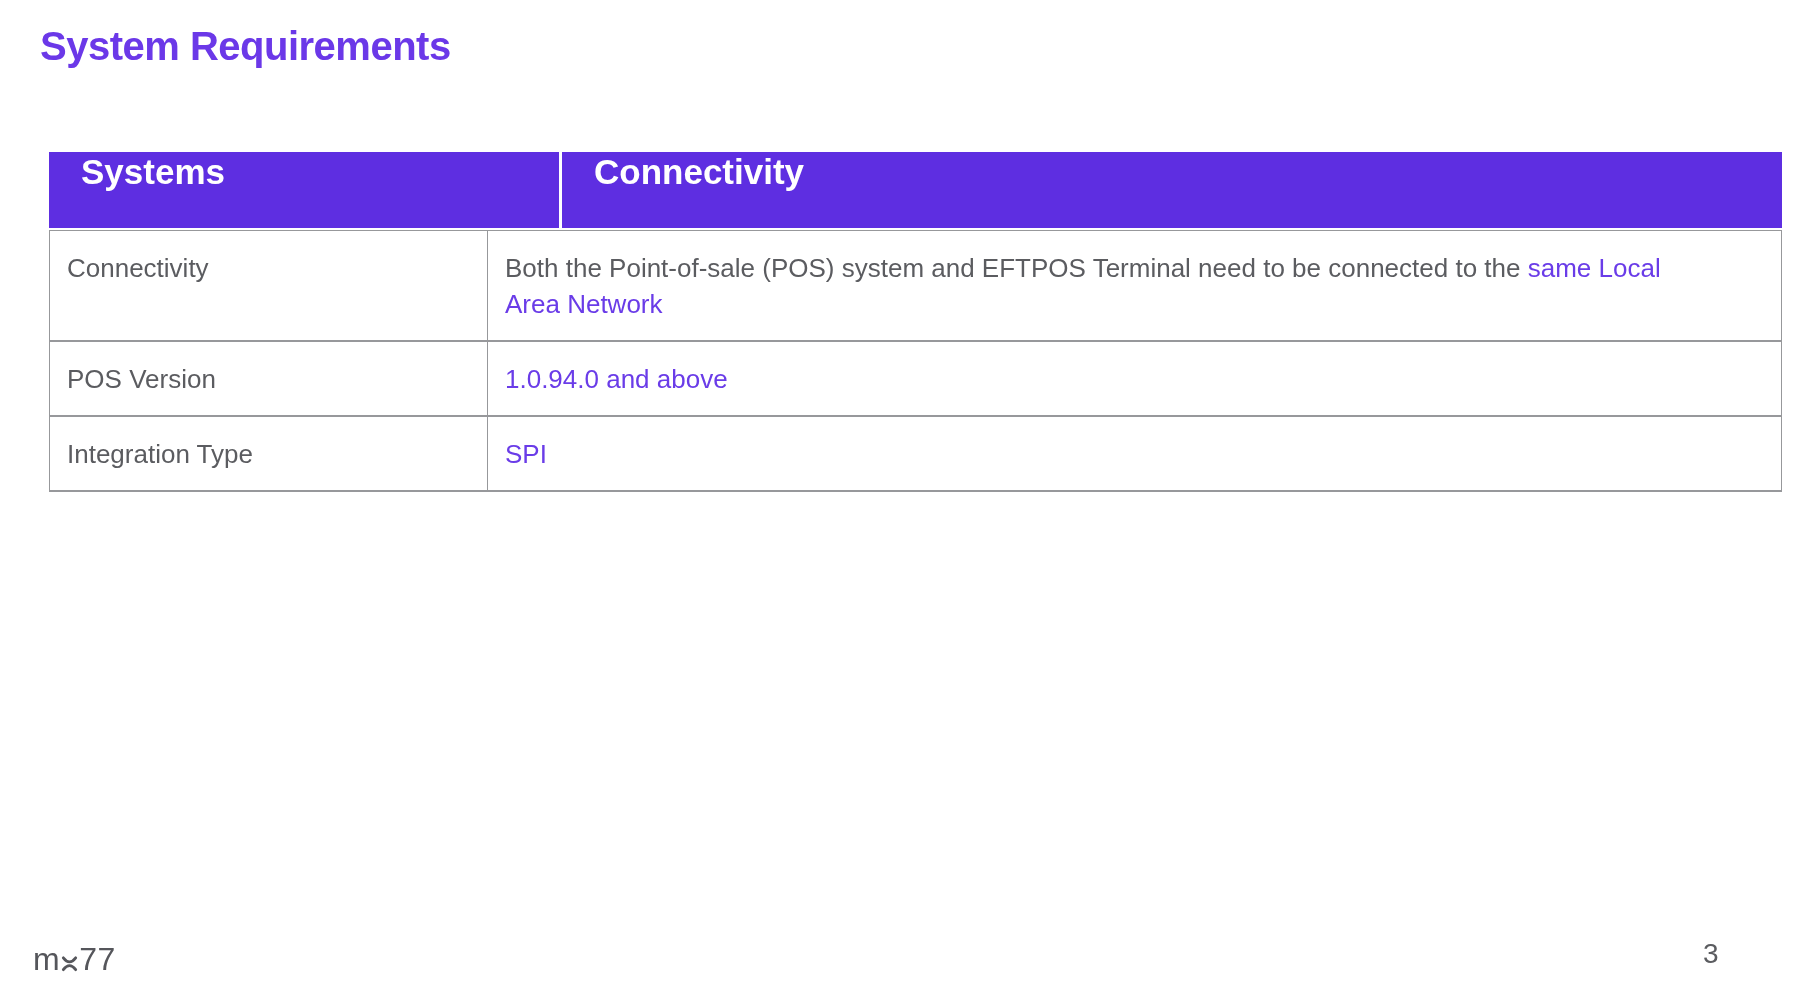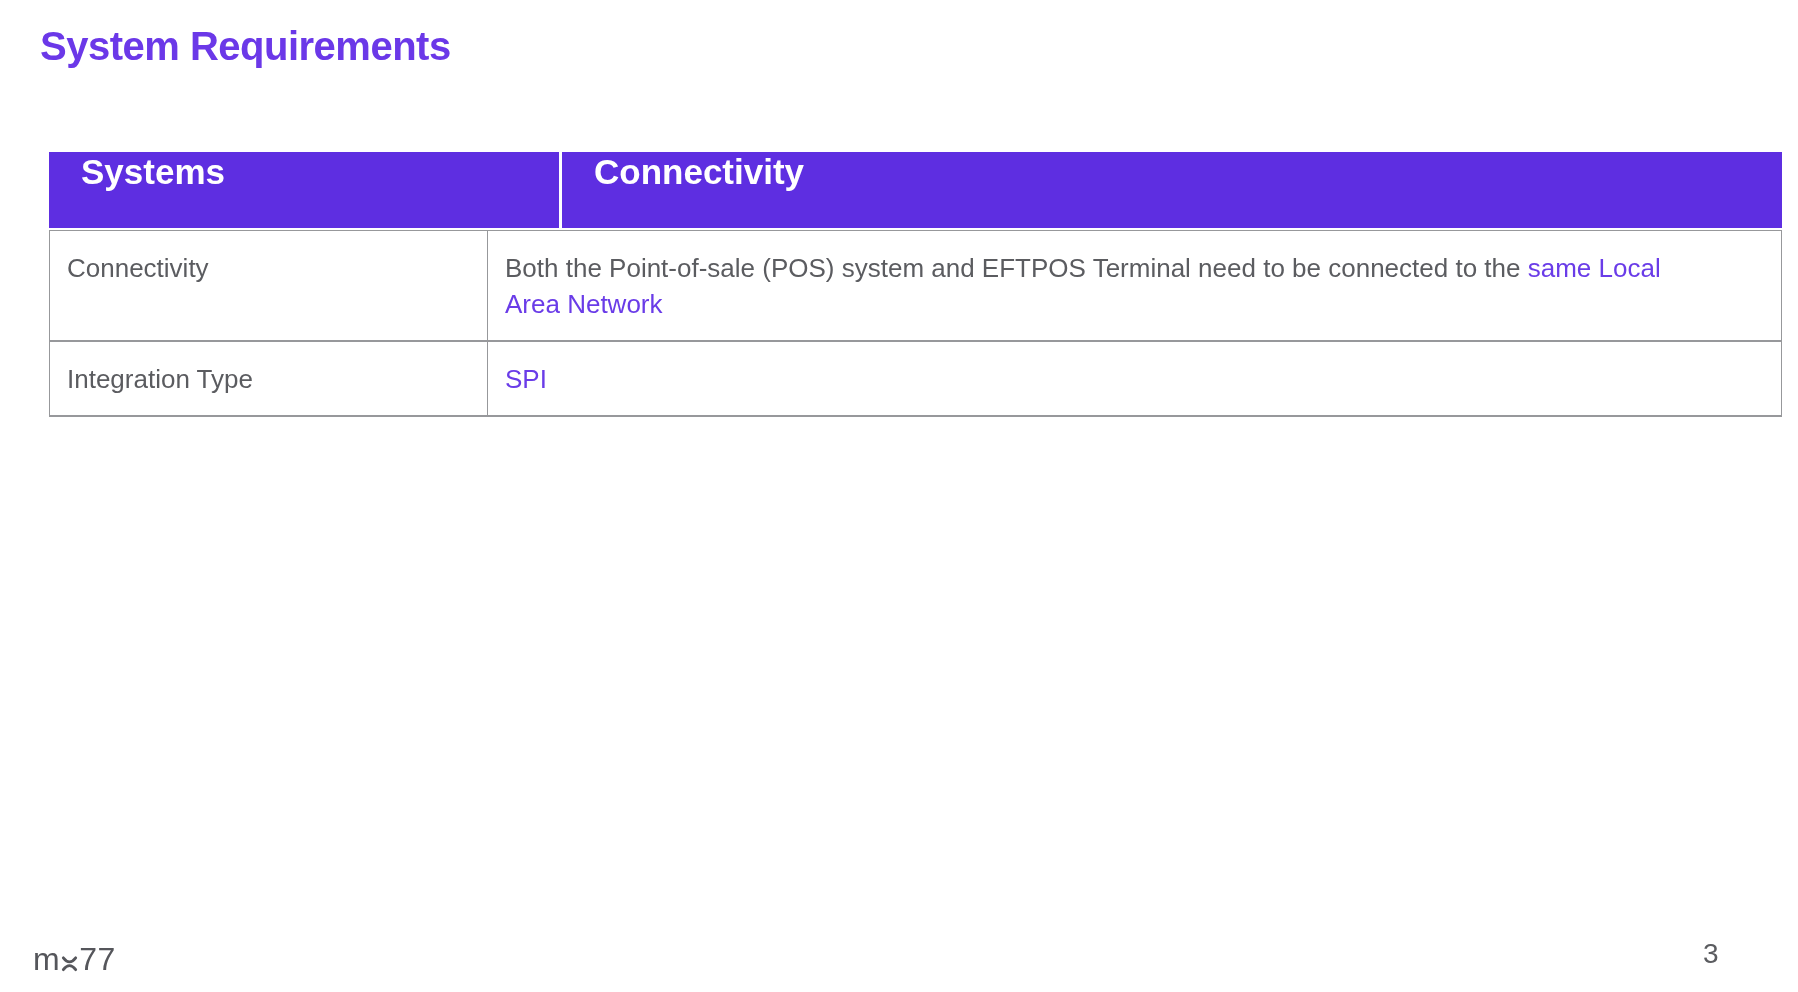--- a/index.html
+++ b/index.html
@@ -81,20 +81,28 @@
 
     <div class="trow">
       <div class="td td-sys">
         <span>Connectivity</span>
       </div>
       <div class="td td-req">
         <p><span>Both the Point-of-sale (POS) system and EFTPOS Terminal need to be connected to the </span><a class="req-link">same Local Area Network</a></p>
       </div>
     </div>
 
+    <div class="trow">
+      <div class="td td-sys">
+        <span>POS Version</span>
+      </div>
+      <div class="td td-req">
+        <p><span></span><a class="req-link">1.0.94.0 and above</a></p>
+      </div>
+    </div>
 
 
     <div class="trow">
       <div class="td td-sys">
         <span>Integration Type</span>
       </div>
       <div class="td td-req">
         <p><span></span><a class="req-link">SPI</a></p>
       </div>
     </div>

